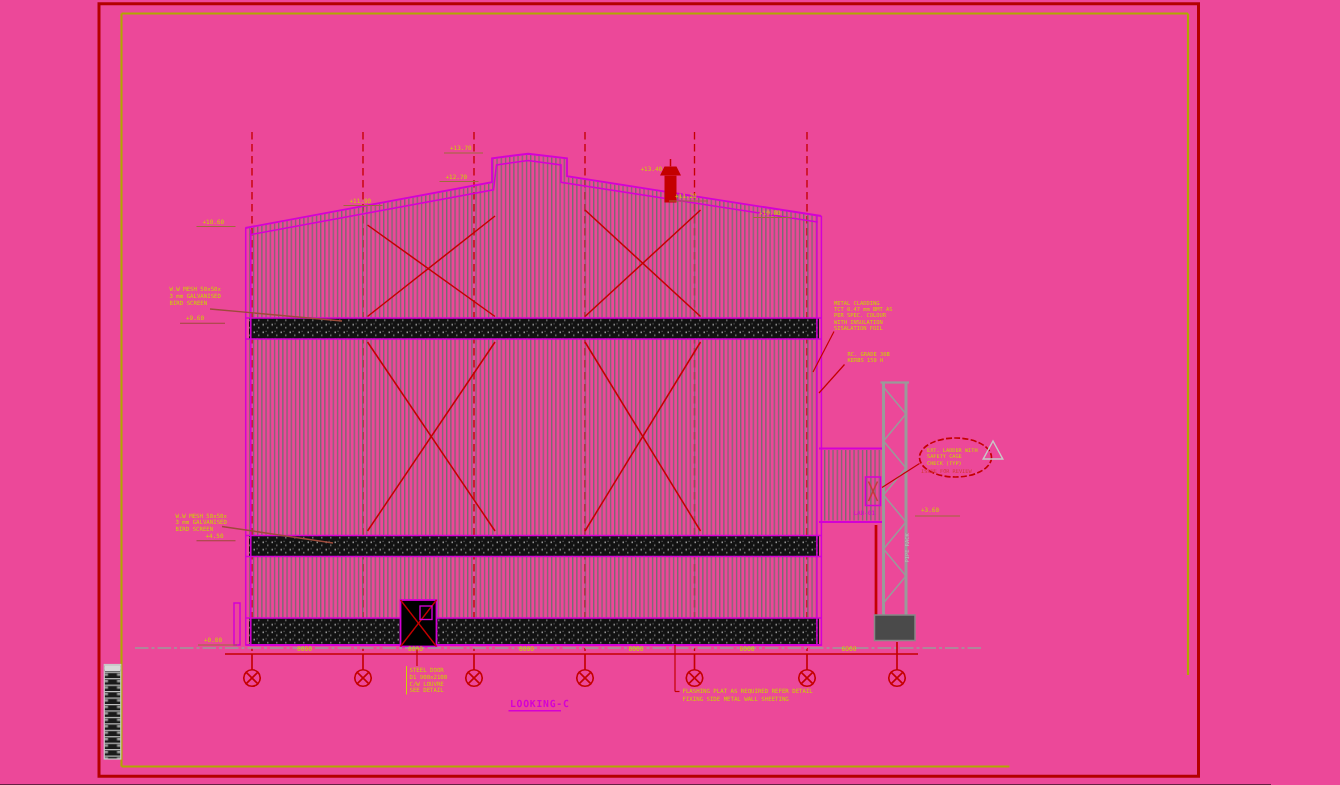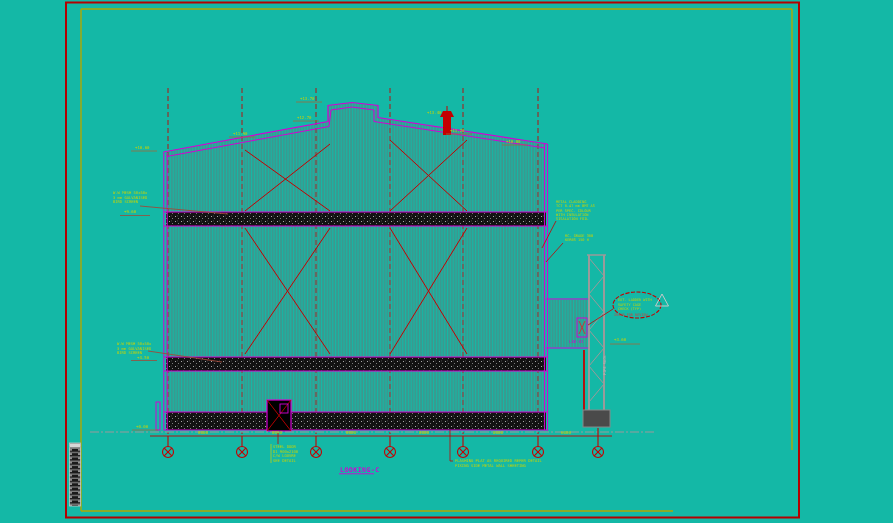--- a/index.html
+++ b/index.html
@@ -1,16 +1,16 @@
 <!DOCTYPE html>
 <html><head>
 <meta charset="utf-8">
 <style>
   html,body{margin:0;padding:0;background:#000;}
-  .canvas{position:relative;width:893px;height:523px;background:#14b8a6;overflow:hidden;
+  .canvas{position:relative;width:893px;height:523px;background:#ec4899;overflow:hidden;
           font-family:"DejaVu Sans Mono", monospace;}
   svg{position:absolute;left:0;top:0;}
   svg text{font-family:"DejaVu Sans Mono", monospace;}
   .yel{fill:#ccd400;}
   .mag{fill:#d400d4;}
   .red{fill:#d43a3a;}
   .wht{fill:#b8b8b8;}
 </style>
 </head>
 <body>

